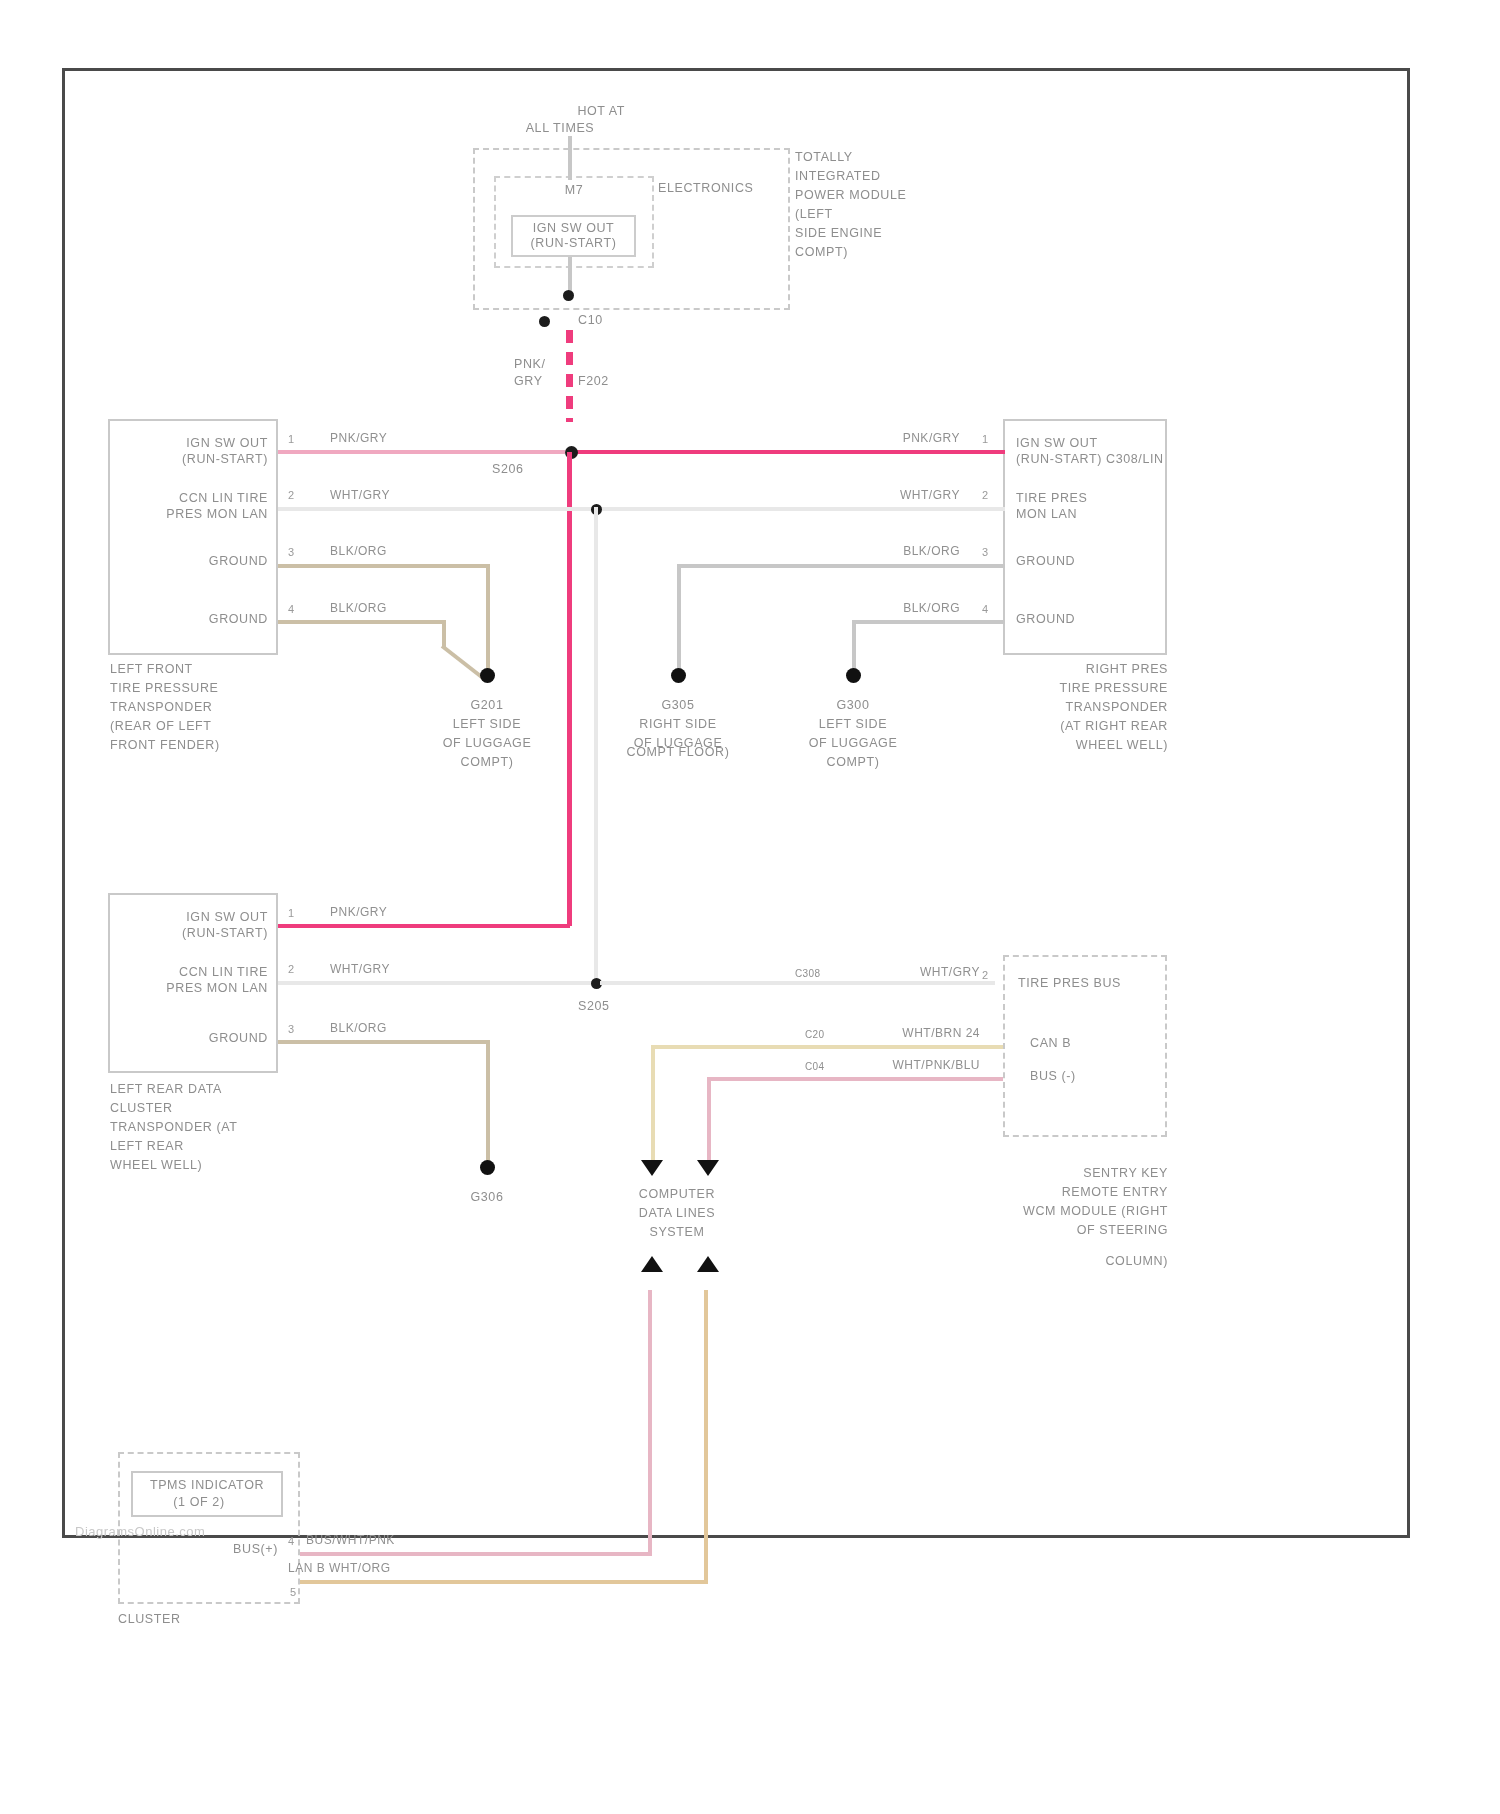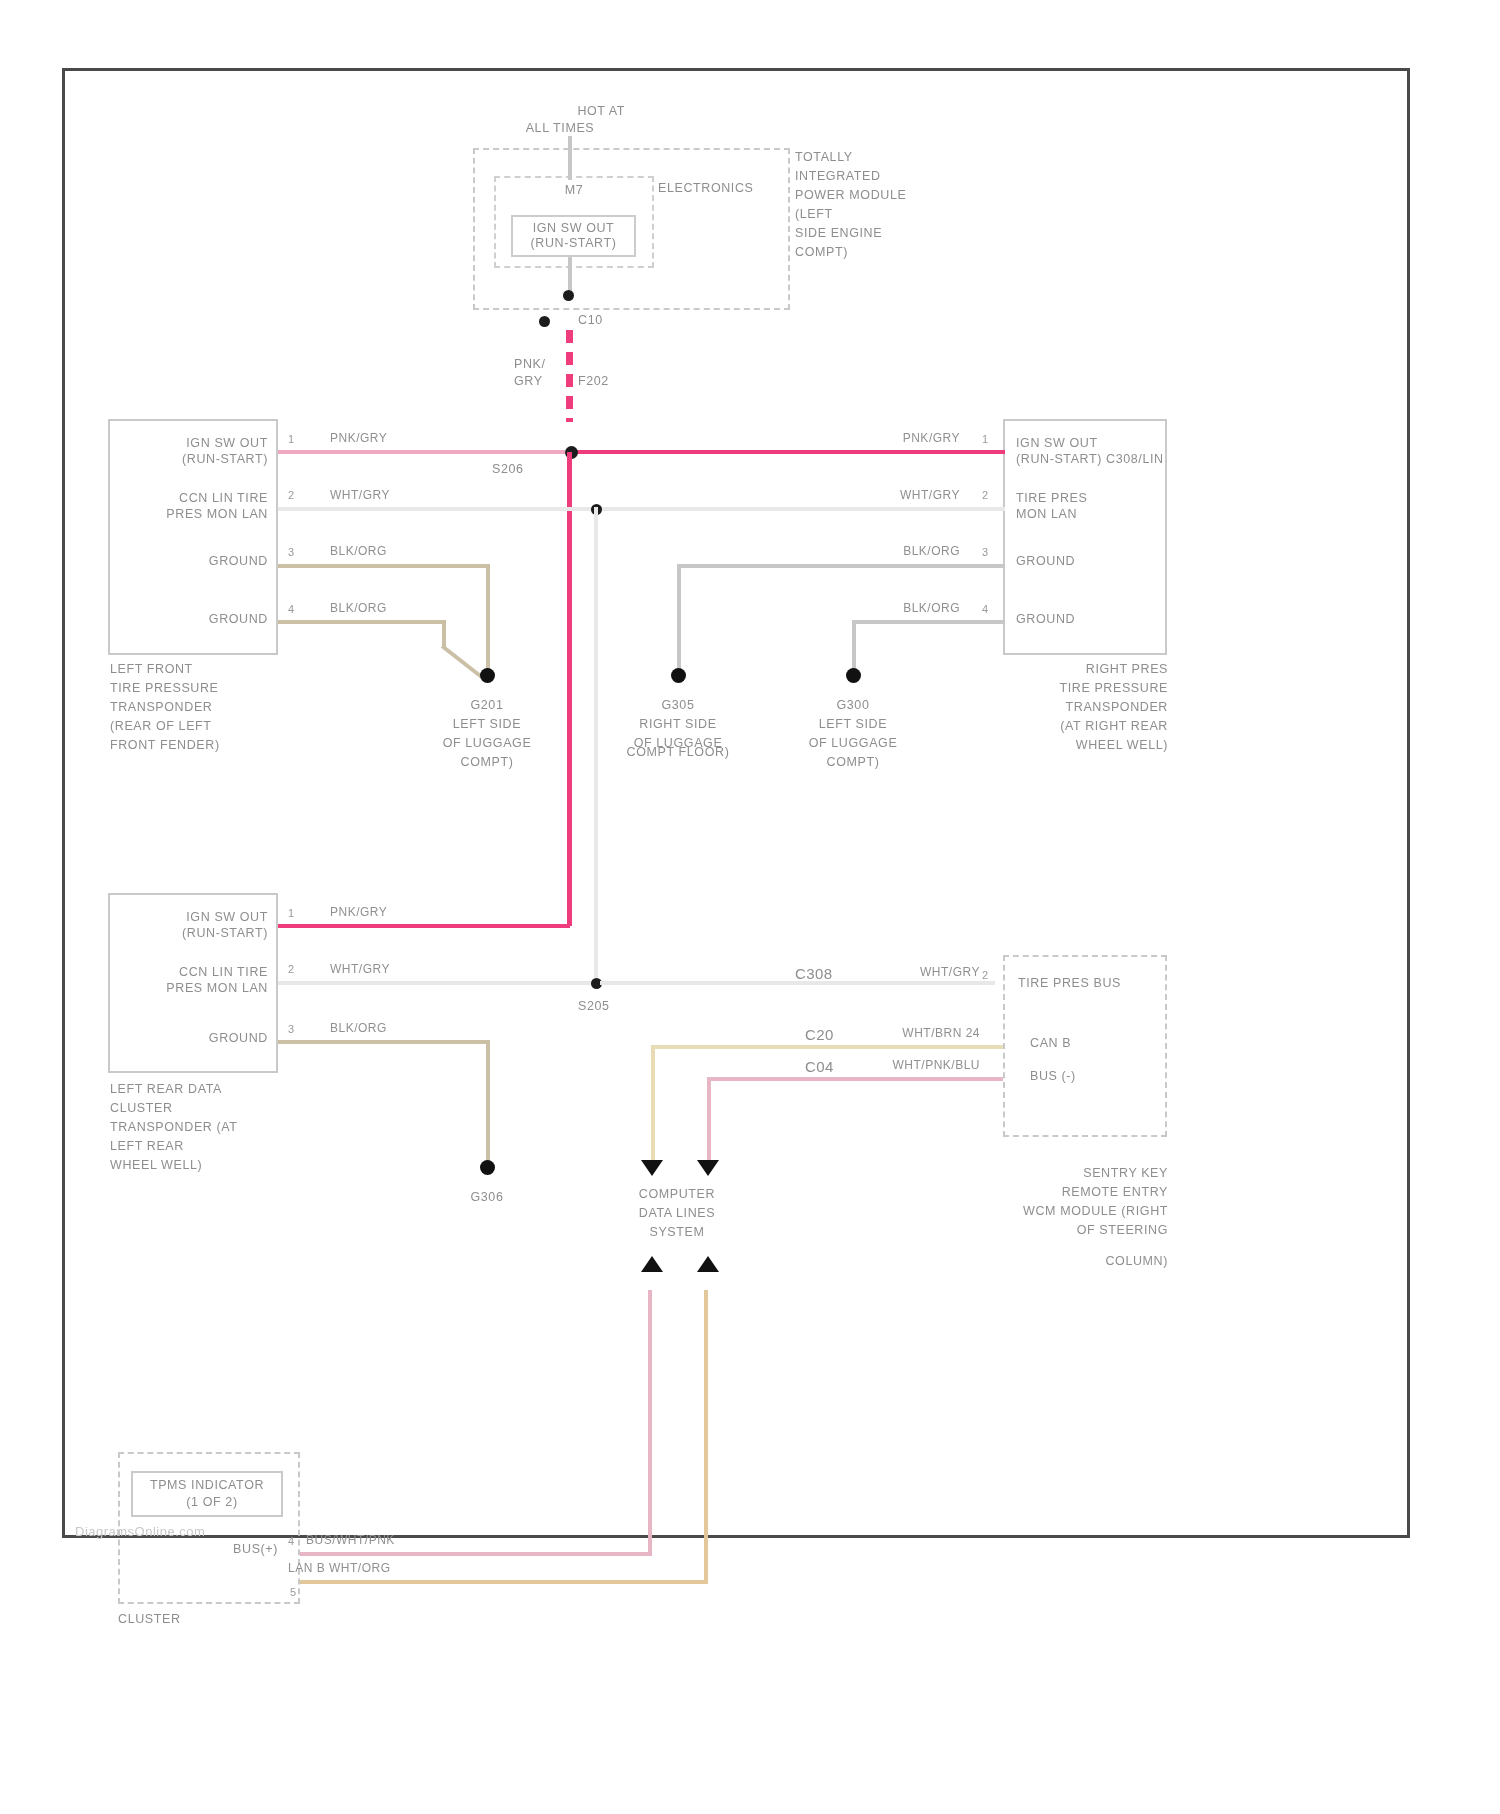--- a/index.html
+++ b/index.html
@@ -25,21 +25,21 @@
     line-height:15px;
     color:#8e8e8e;
     letter-spacing:.6px;
     white-space:pre;
     font-family:"Liberation Sans", sans-serif;
   }
   .lbl.c{text-align:center;}
   .lbl.r{text-align:right;}
   .lbl.wire{color:#909090;font-size:12px;letter-spacing:.5px;}
   .lbl.pin{color:#9a9a9a;font-size:11px;}
-  .lbl.tiny{font-size:15px;letter-spacing:.4px;}
+  .lbl.tiny{font-size:10px;letter-spacing:.4px;}
 
   
   .box{
     position:absolute;
     border:2px solid #c9c9c9;
     background:transparent;
     box-sizing:border-box;
   }
   
   .dbox{
@@ -309,21 +309,21 @@
   <div class="lbl c" style="left:592px;top:1187px;width:170px;">COMPUTER</div>
   <div class="lbl c" style="left:592px;top:1206px;width:170px;">DATA LINES</div>
   <div class="lbl c" style="left:592px;top:1225px;width:170px;">SYSTEM</div>
 
   <div class="arrow up" style="left:641px;top:1256px;"></div>
   <div class="arrow up" style="left:697px;top:1256px;"></div>
 
   <div class="dbox" style="left:118px;top:1452px;width:182px;height:152px;"></div>
   <div class="box" style="left:131px;top:1471px;width:152px;height:46px;"></div>
   <div class="lbl c" style="left:131px;top:1478px;width:152px;">TPMS INDICATOR</div>
-  <div class="lbl c" style="left:144px;top:1495px;width:136px;">(1 OF 2)</div>
+  <div class="lbl c" style="left:131px;top:1495px;width:136px;">(1 OF 2)</div>
 
   <div class="lbl r" style="left:160px;top:1542px;width:118px;">BUS(+)</div>
 
   <div class="lbl pin" style="left:288px;top:1534px;">4</div>
   <div class="lbl wire" style="left:306px;top:1533px;">BUS/WHT/PNK</div>
   <div class="lbl wire" style="left:288px;top:1561px;">LAN B WHT/ORG</div>
   <div class="lbl pin" style="left:290px;top:1585px;">5</div>
 
   <div class="w wh w-rose" style="left:300px;top:1552px;width:352px;"></div>
   <div class="w wv w-rose" style="left:648px;top:1290px;height:264px;"></div>

